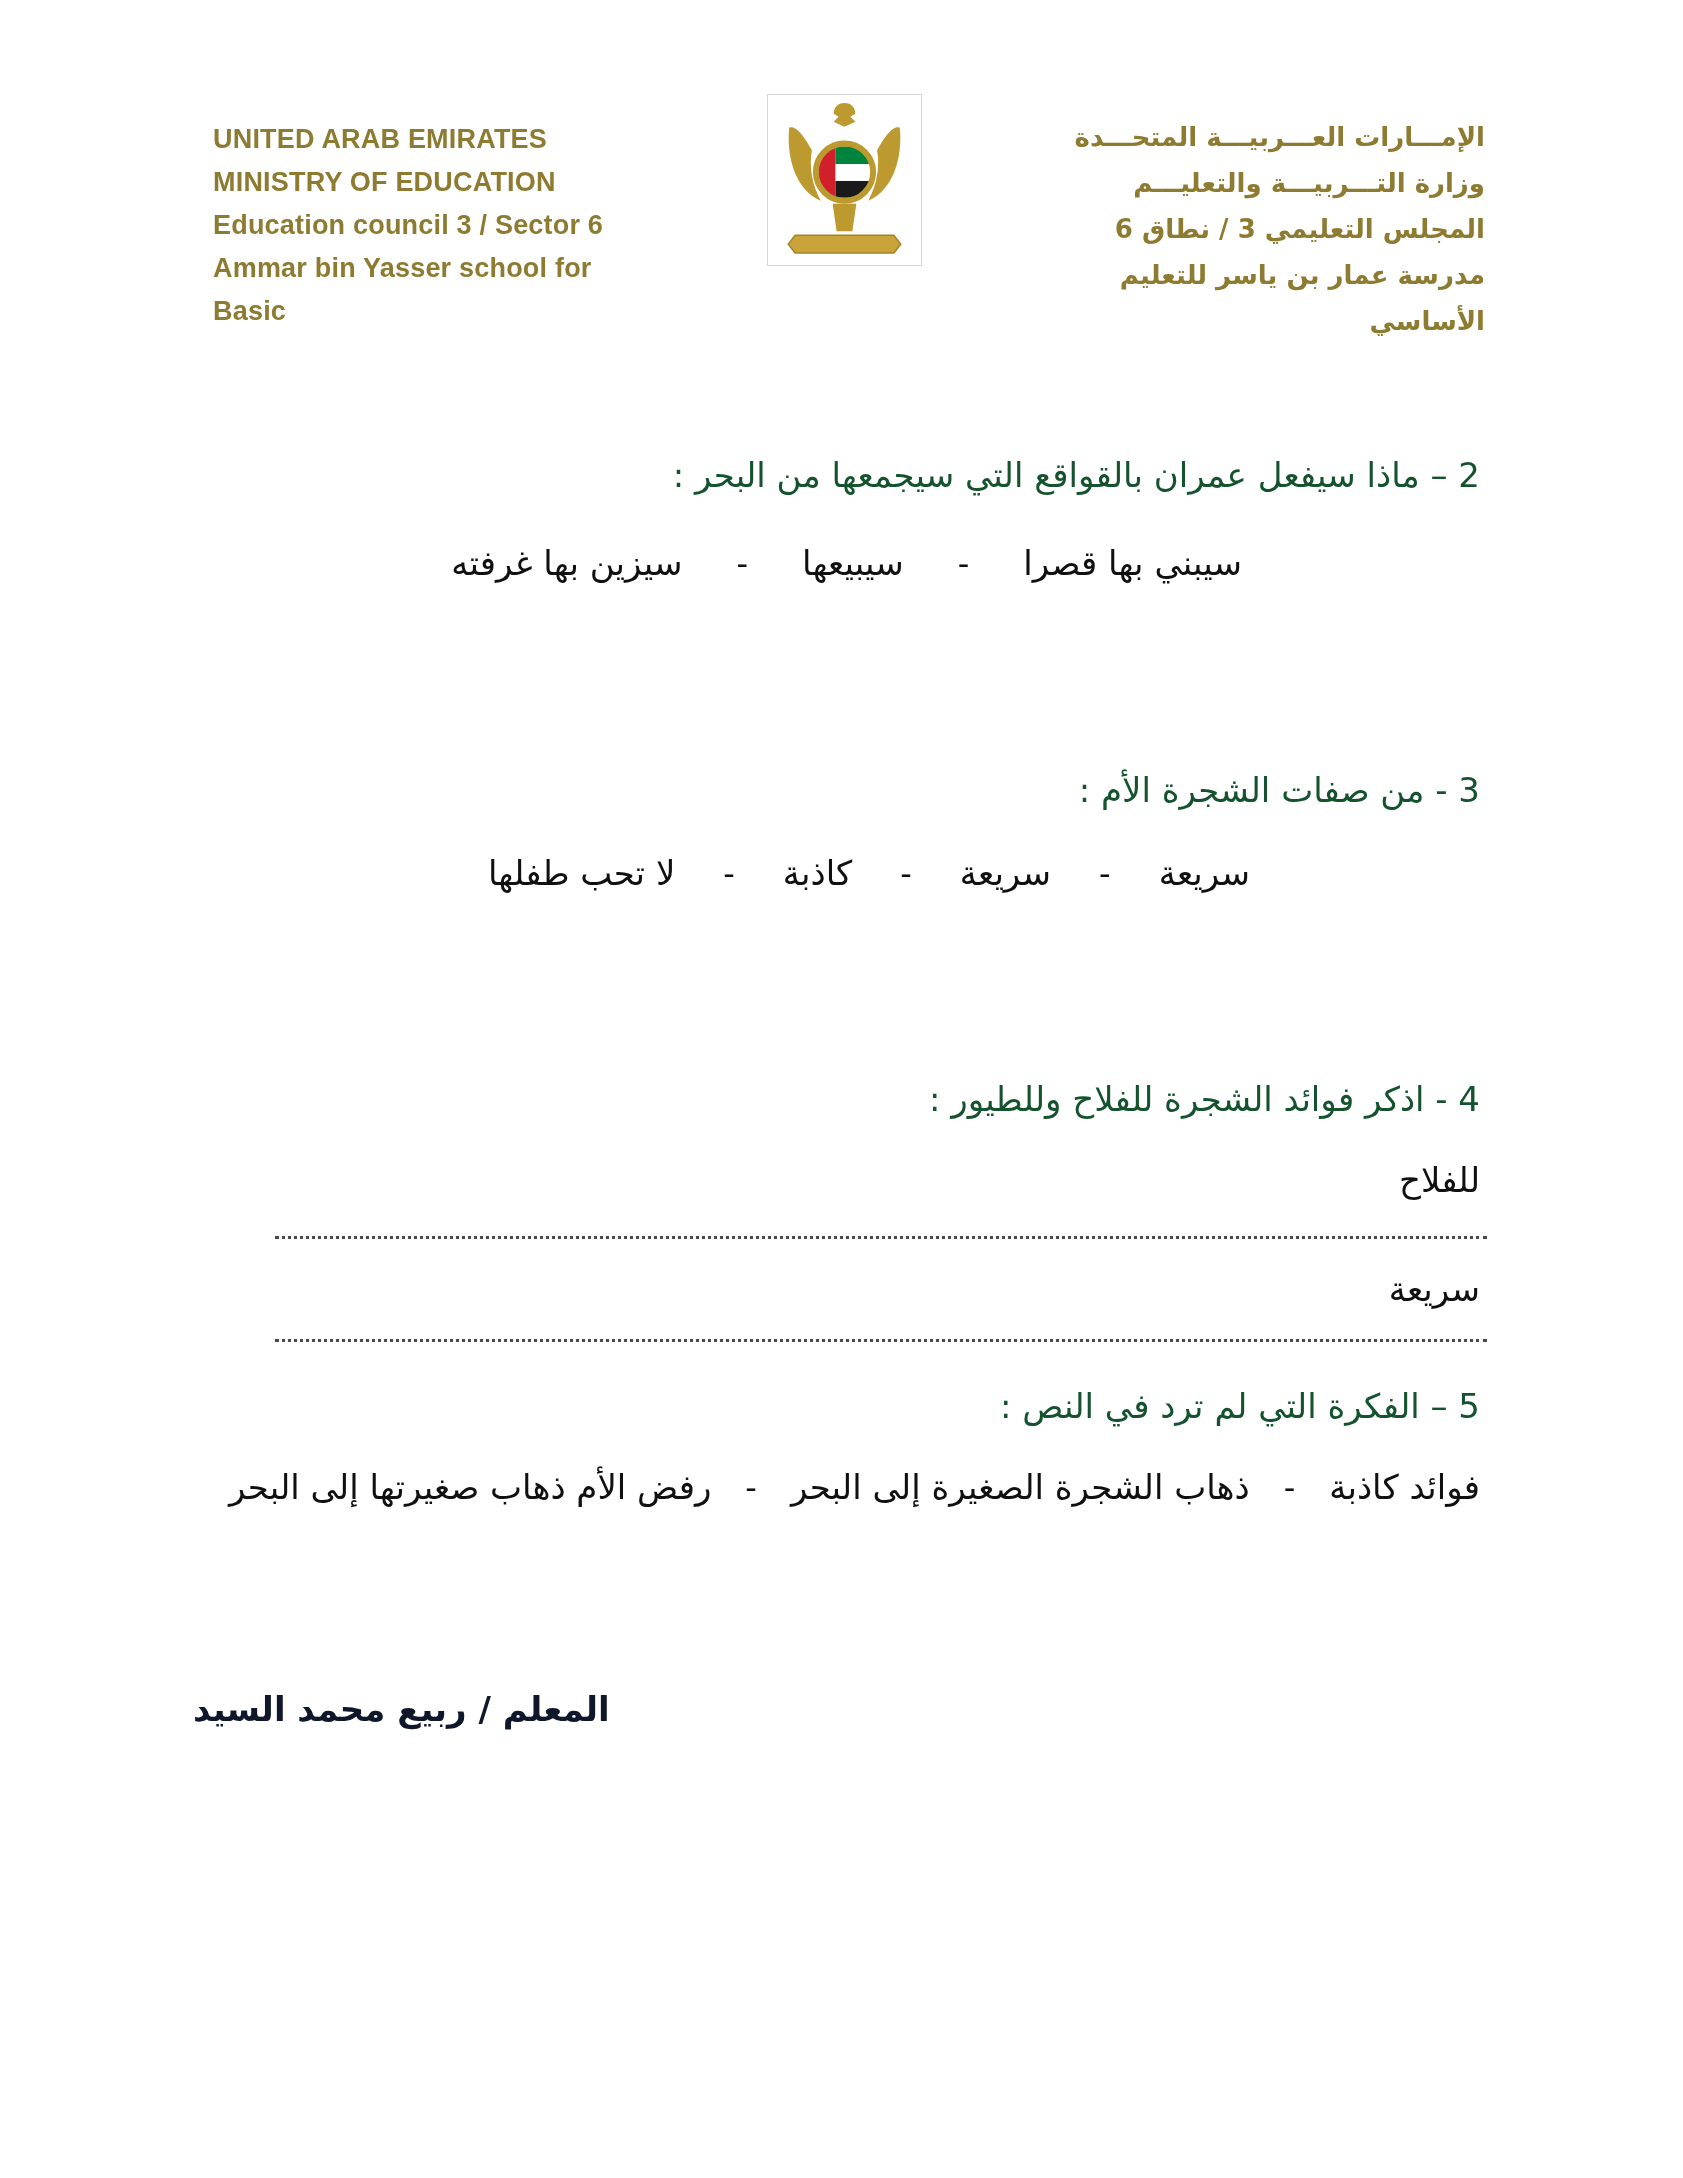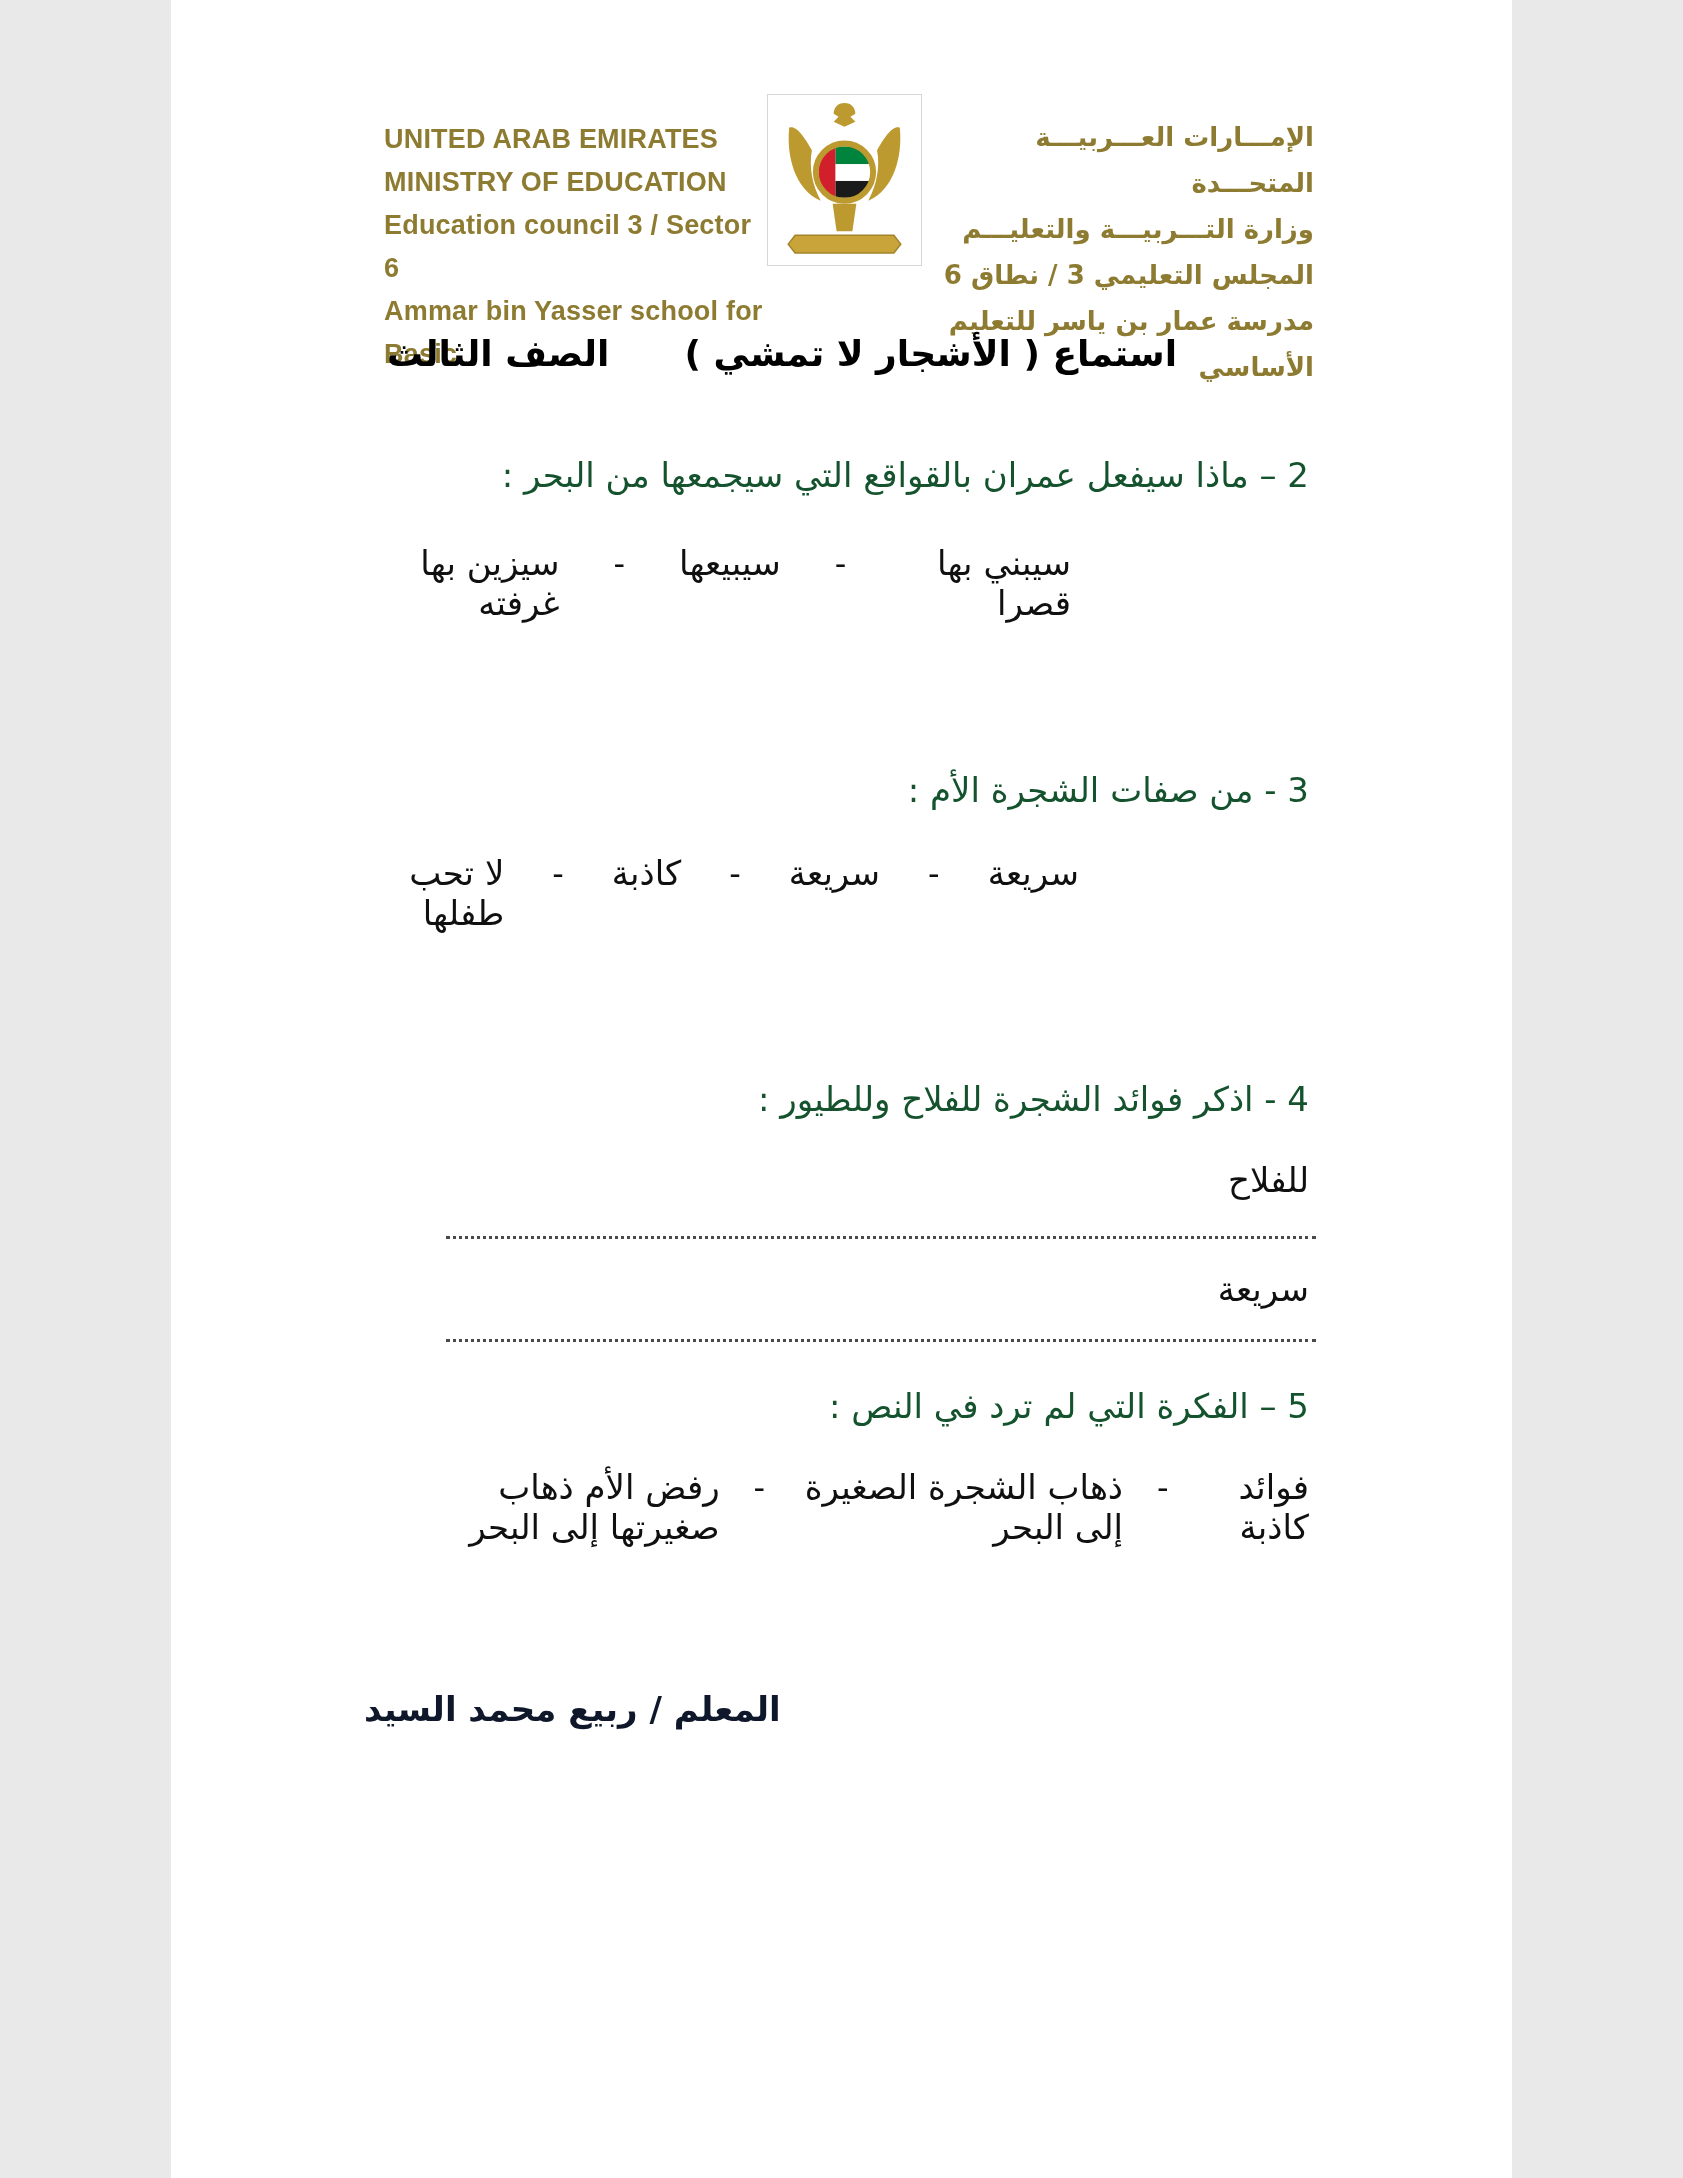--- a/index.html
+++ b/index.html
@@ -1,19 +1,19 @@
 <!DOCTYPE html>
 <html lang="ar" style="--accent: #8e7b32;"><head>
 <meta charset="utf-8">
 <style>
   * { margin:0; padding:0; box-sizing:border-box; }
   html,body { background:#e9e9e9; }
   .page {
     position:relative;
-    width:1341px; height:2178px;
+    width:1683px; height:2178px;
     margin:0 auto;
     background:#ffffff;
     font-family:"DejaVu Sans", sans-serif;
     color:#111;
     overflow:hidden;
   }
   .abs { position:absolute; left:208px; right:203px; }
 
   
   .header { top:94px; display:flex; justify-content:space-between; align-items:flex-start; left:213px; right:198px; }
@@ -144,21 +144,20 @@
     </div>
 
     <div class="hdr-right">
       <div>الإمـــارات العـــربيـــة المتحـــدة</div>
       <div>وزارة التـــربيـــة والتعليـــم</div>
       <div>المجلس التعليمي 3 / نطاق 6</div>
       <div>مدرسة عمار بن ياسر للتعليم الأساسي</div>
     </div>
   </div>
 
-  <div class="abs title">استماع ( الأشجار لا تمشي )      الصف الثالث</div>
 
   <div class="abs qtext q2-text">2 – ماذا سيفعل عمران بالقواقع التي سيجمعها من البحر :</div>
   <div class="abs opts q2-options">
     <span>سيبني بها قصرا</span>
     <span class="sep">-</span>
     <span>سيبيعها</span>
     <span class="sep">-</span>
     <span>سيزين بها غرفته</span>
   </div>
 

